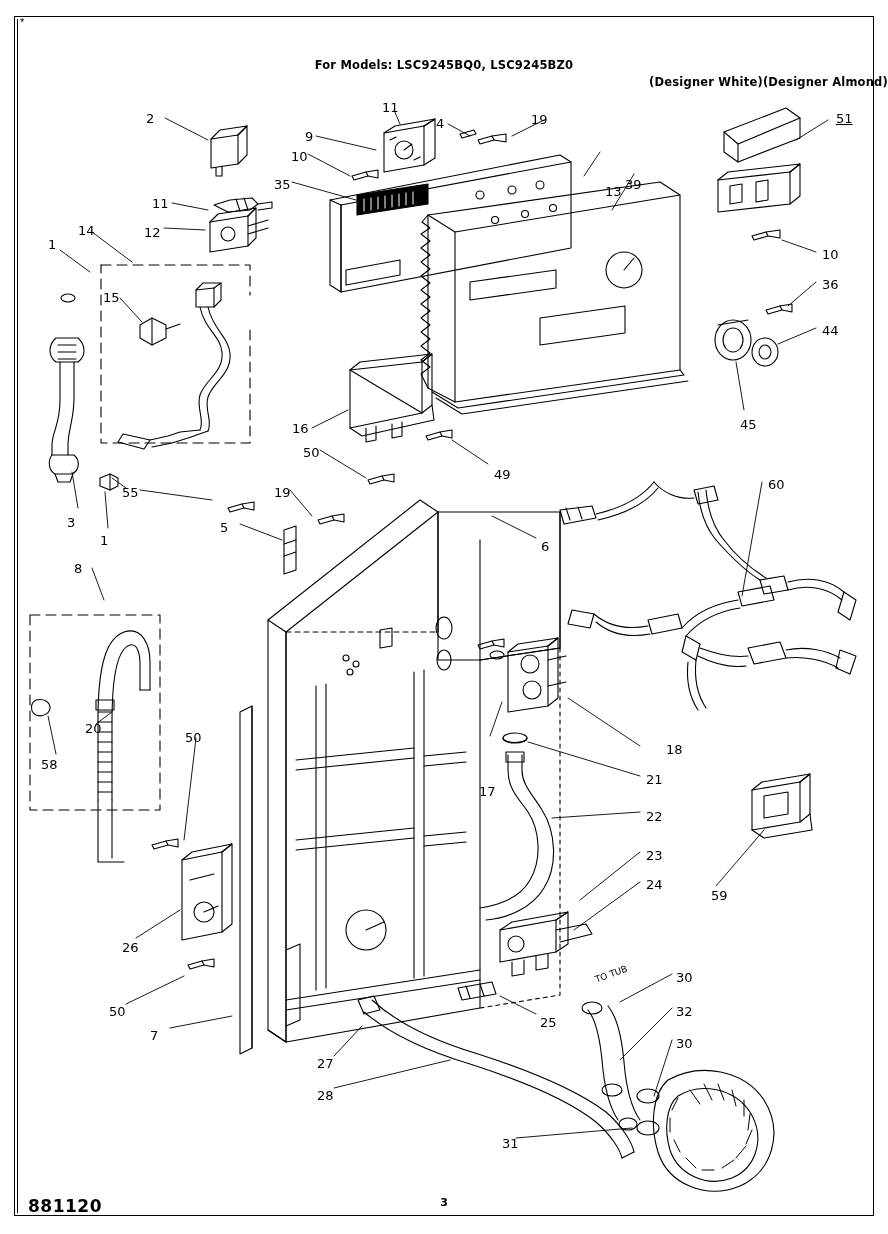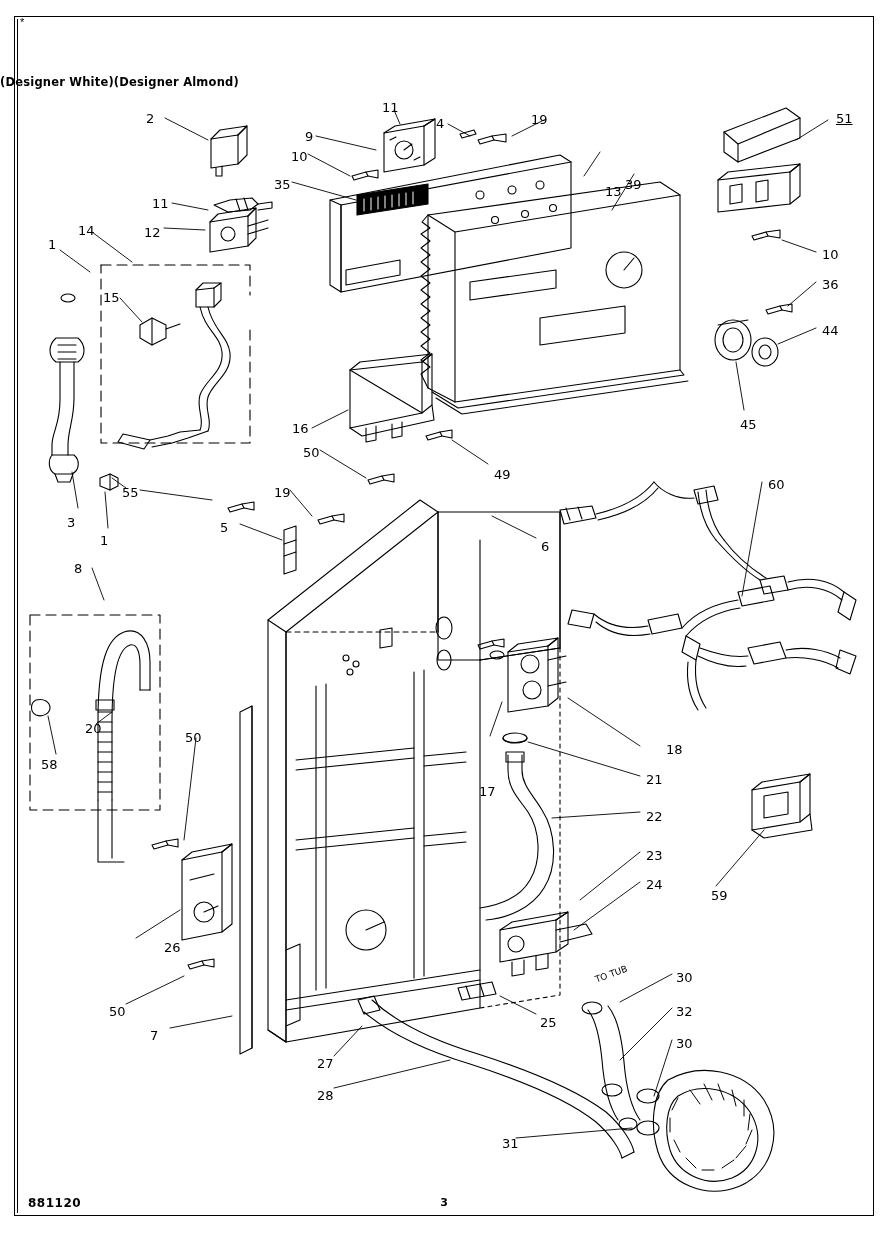--- a/index.html
+++ b/index.html
@@ -66,33 +66,33 @@
     font-family: "DejaVu Sans", sans-serif;
     font-weight: bold;
     font-size: 11.5px;
     letter-spacing: 0.2px;
   }
   .subtitle2 {
     position: absolute;
     left: 0;
     top: 75px;
     width: 888px;
-    text-align: left;
+    text-align: right;
     font-family: "DejaVu Sans", sans-serif;
     font-weight: bold;
     font-size: 11.5px;
     letter-spacing: 0.2px;
   }
   .footer-code {
     position: absolute;
     left: 28px;
     top: 1196px;
     font-family: "DejaVu Sans", sans-serif;
     font-weight: bold;
-    font-size: 12px;
+    font-size: 17px;
     letter-spacing: 0.5px;
   }
   .footer-page {
     position: absolute;
     left: 0;
     top: 1196px;
     width: 888px;
     text-align: center;
     font-family: "DejaVu Sans", sans-serif;
     font-weight: bold;
@@ -122,20 +122,21 @@
 </style>
 </head>
 <body>
 
 <div id="page">
 
   <div class="page-frame"></div>
   <div class="page-frame-inner"></div>
   <div class="corner-star">*</div>
 
+  <div class="subtitle1">For Models: LSC9245BQ0, LSC9245BZ0</div>
   <div class="subtitle2">(Designer White)(Designer Almond)</div>
 
   <svg class="art" width="888" height="1234" viewBox="0 0 888 1234">
     <g fill="none" stroke="#000" stroke-width="1.1" stroke-linejoin="round" stroke-linecap="round">
 
       <path d="M428 215 L660 182 L680 195 L680 370 L455 402 L428 388 Z"></path>
       <path d="M428 215 L455 232 L455 402"></path>
       <path d="M455 232 L680 195"></path>
       <path d="M432 392 L458 408 L684 375 L680 370"></path>
       <path d="M436 398 L462 414 L688 381"></path>
@@ -534,21 +535,21 @@
   <div class="callout" style="left:292px; top:422px;">16</div>
   <div class="callout" style="left:479px; top:737px;margin-top:48px;">17</div>
   <div class="callout" style="left:666px; top:743px;">18</div>
   <div class="callout" style="left:531px; top:113px;">19</div>
   <div class="callout" style="left:85px;  top:722px;">20</div>
   <div class="callout" style="left:646px; top:773px;">21</div>
   <div class="callout" style="left:646px; top:810px;">22</div>
   <div class="callout" style="left:646px; top:849px;">23</div>
   <div class="callout" style="left:646px; top:878px;">24</div>
   <div class="callout" style="left:540px; top:1016px;">25</div>
-  <div class="callout" style="left:122px; top:941px;margin-left:42px;">26</div>
+  <div class="callout" style="left:122px; top:941px;">26</div>
   <div class="callout" style="left:317px; top:1057px;">27</div>
   <div class="callout" style="left:317px; top:1089px;">28</div>
   <div class="callout" style="left:676px; top:971px;">30</div>
   <div class="callout" style="left:502px; top:1137px;">31</div>
   <div class="callout" style="left:676px; top:1005px;">32</div>
   <div class="callout" style="left:676px; top:1037px;">30</div>
   <div class="callout" style="left:274px; top:178px;">35</div>
   <div class="callout" style="left:822px; top:278px;">36</div>
   <div class="callout" style="left:625px; top:166px;margin-top:12px;">39</div>
   <div class="callout" style="left:822px; top:324px;">44</div>

